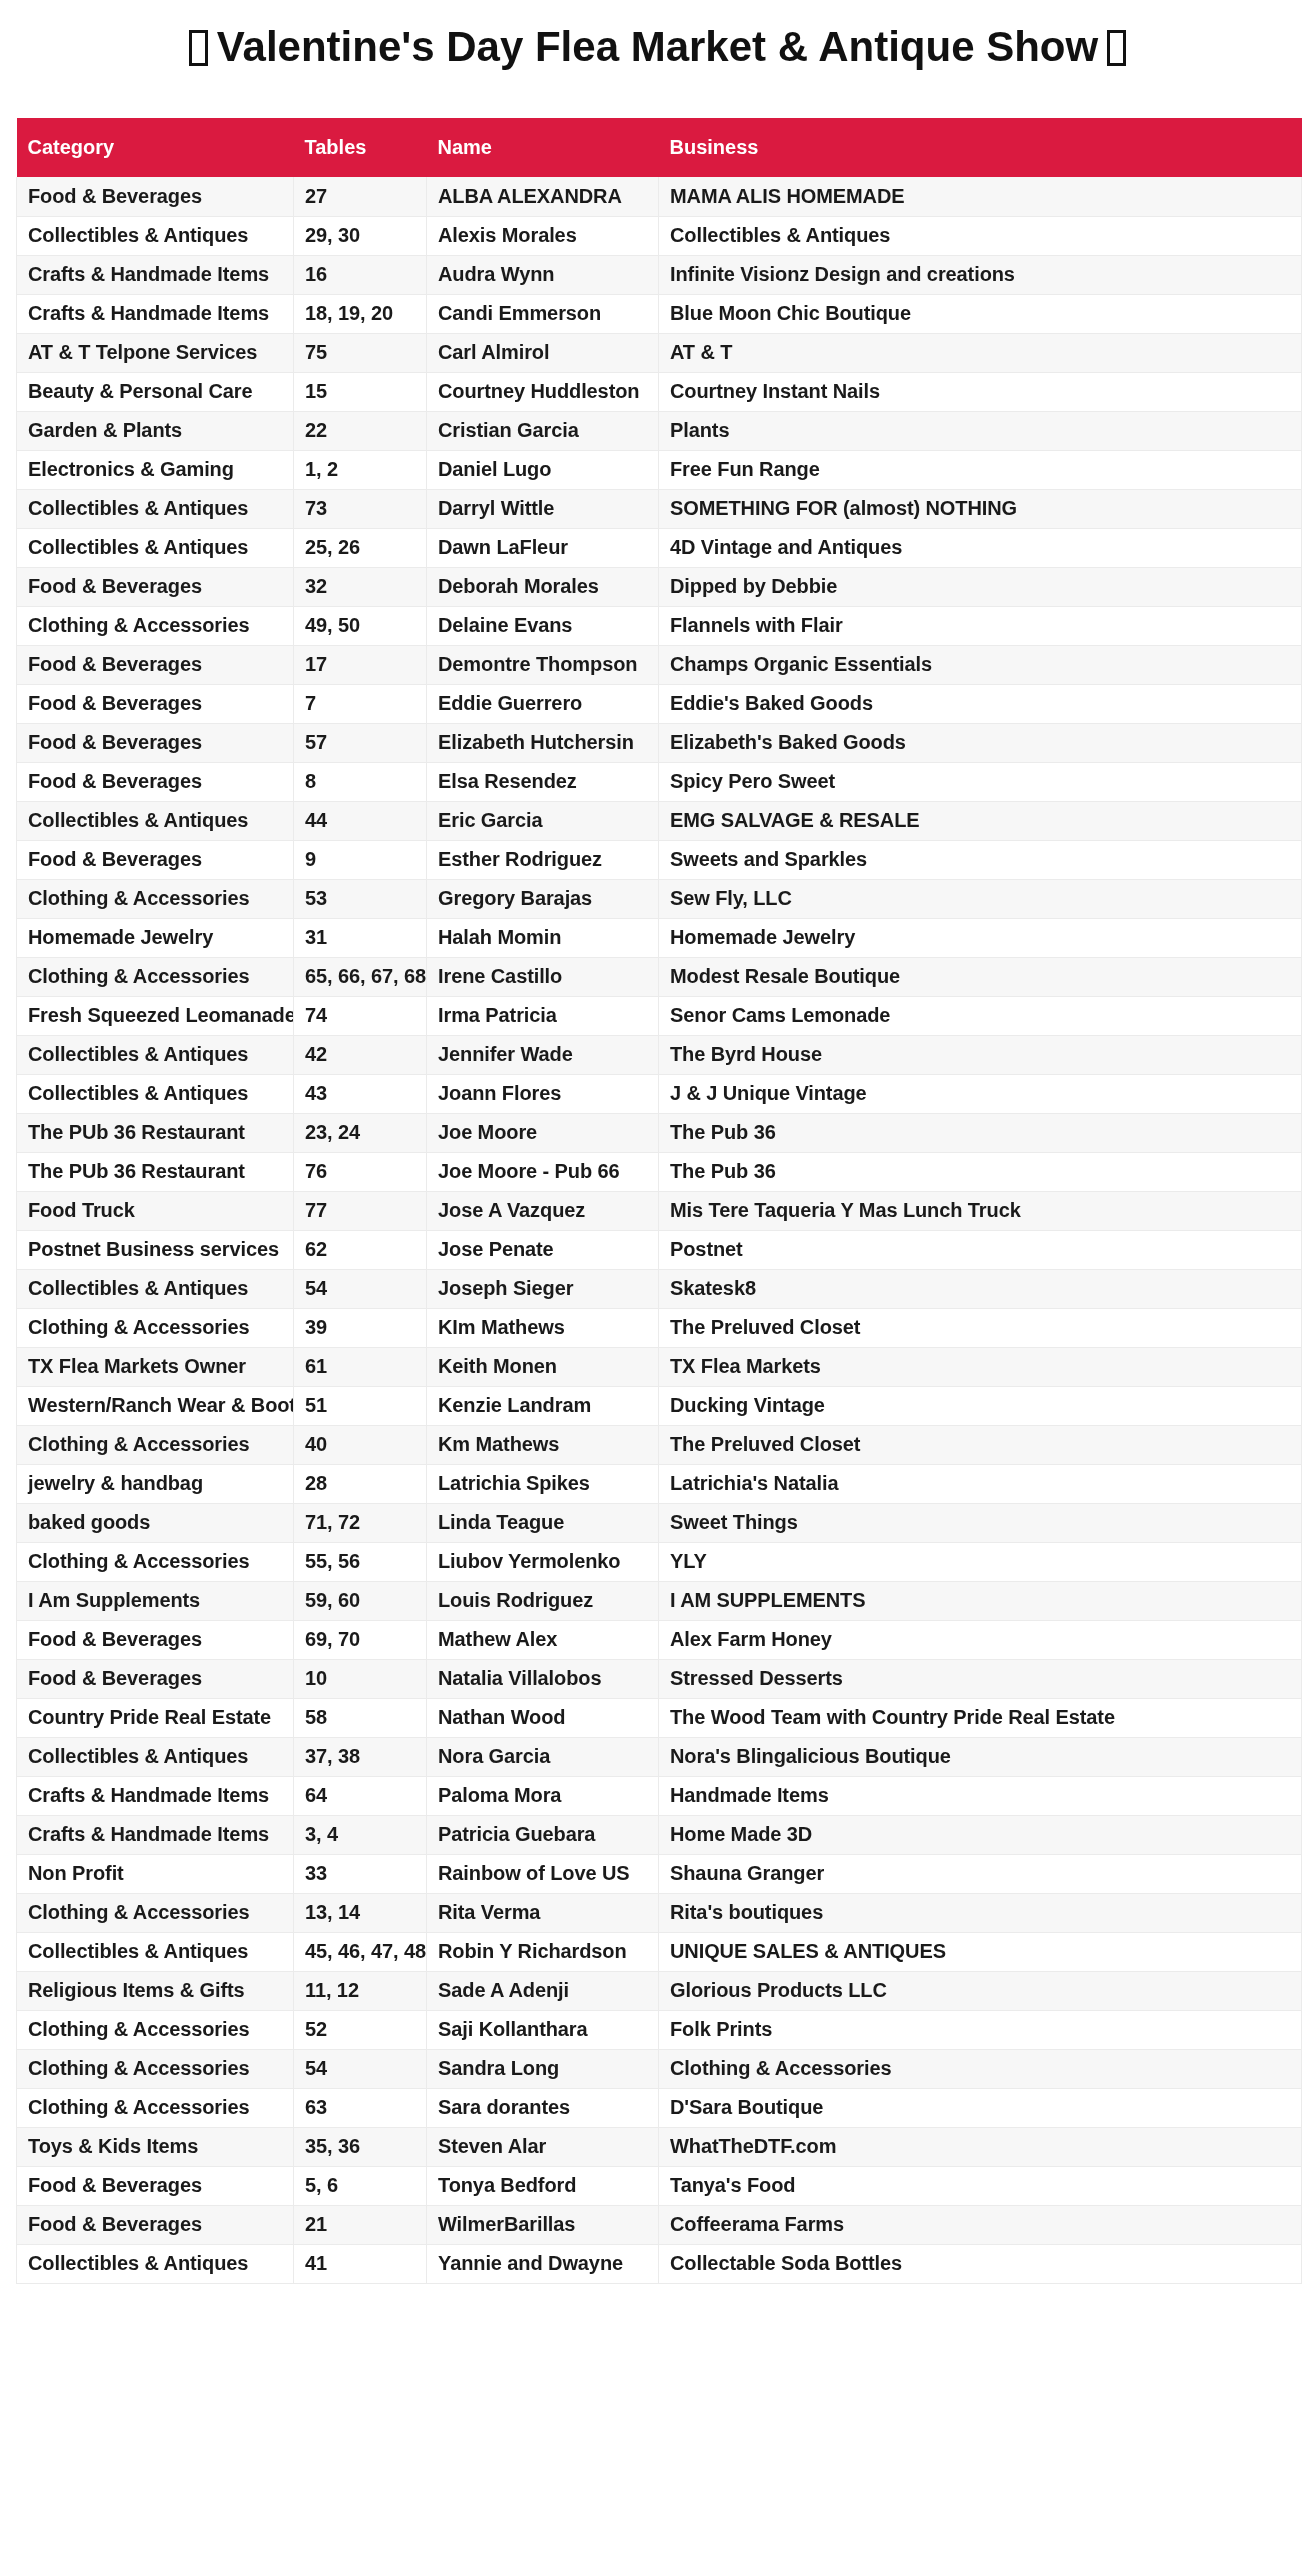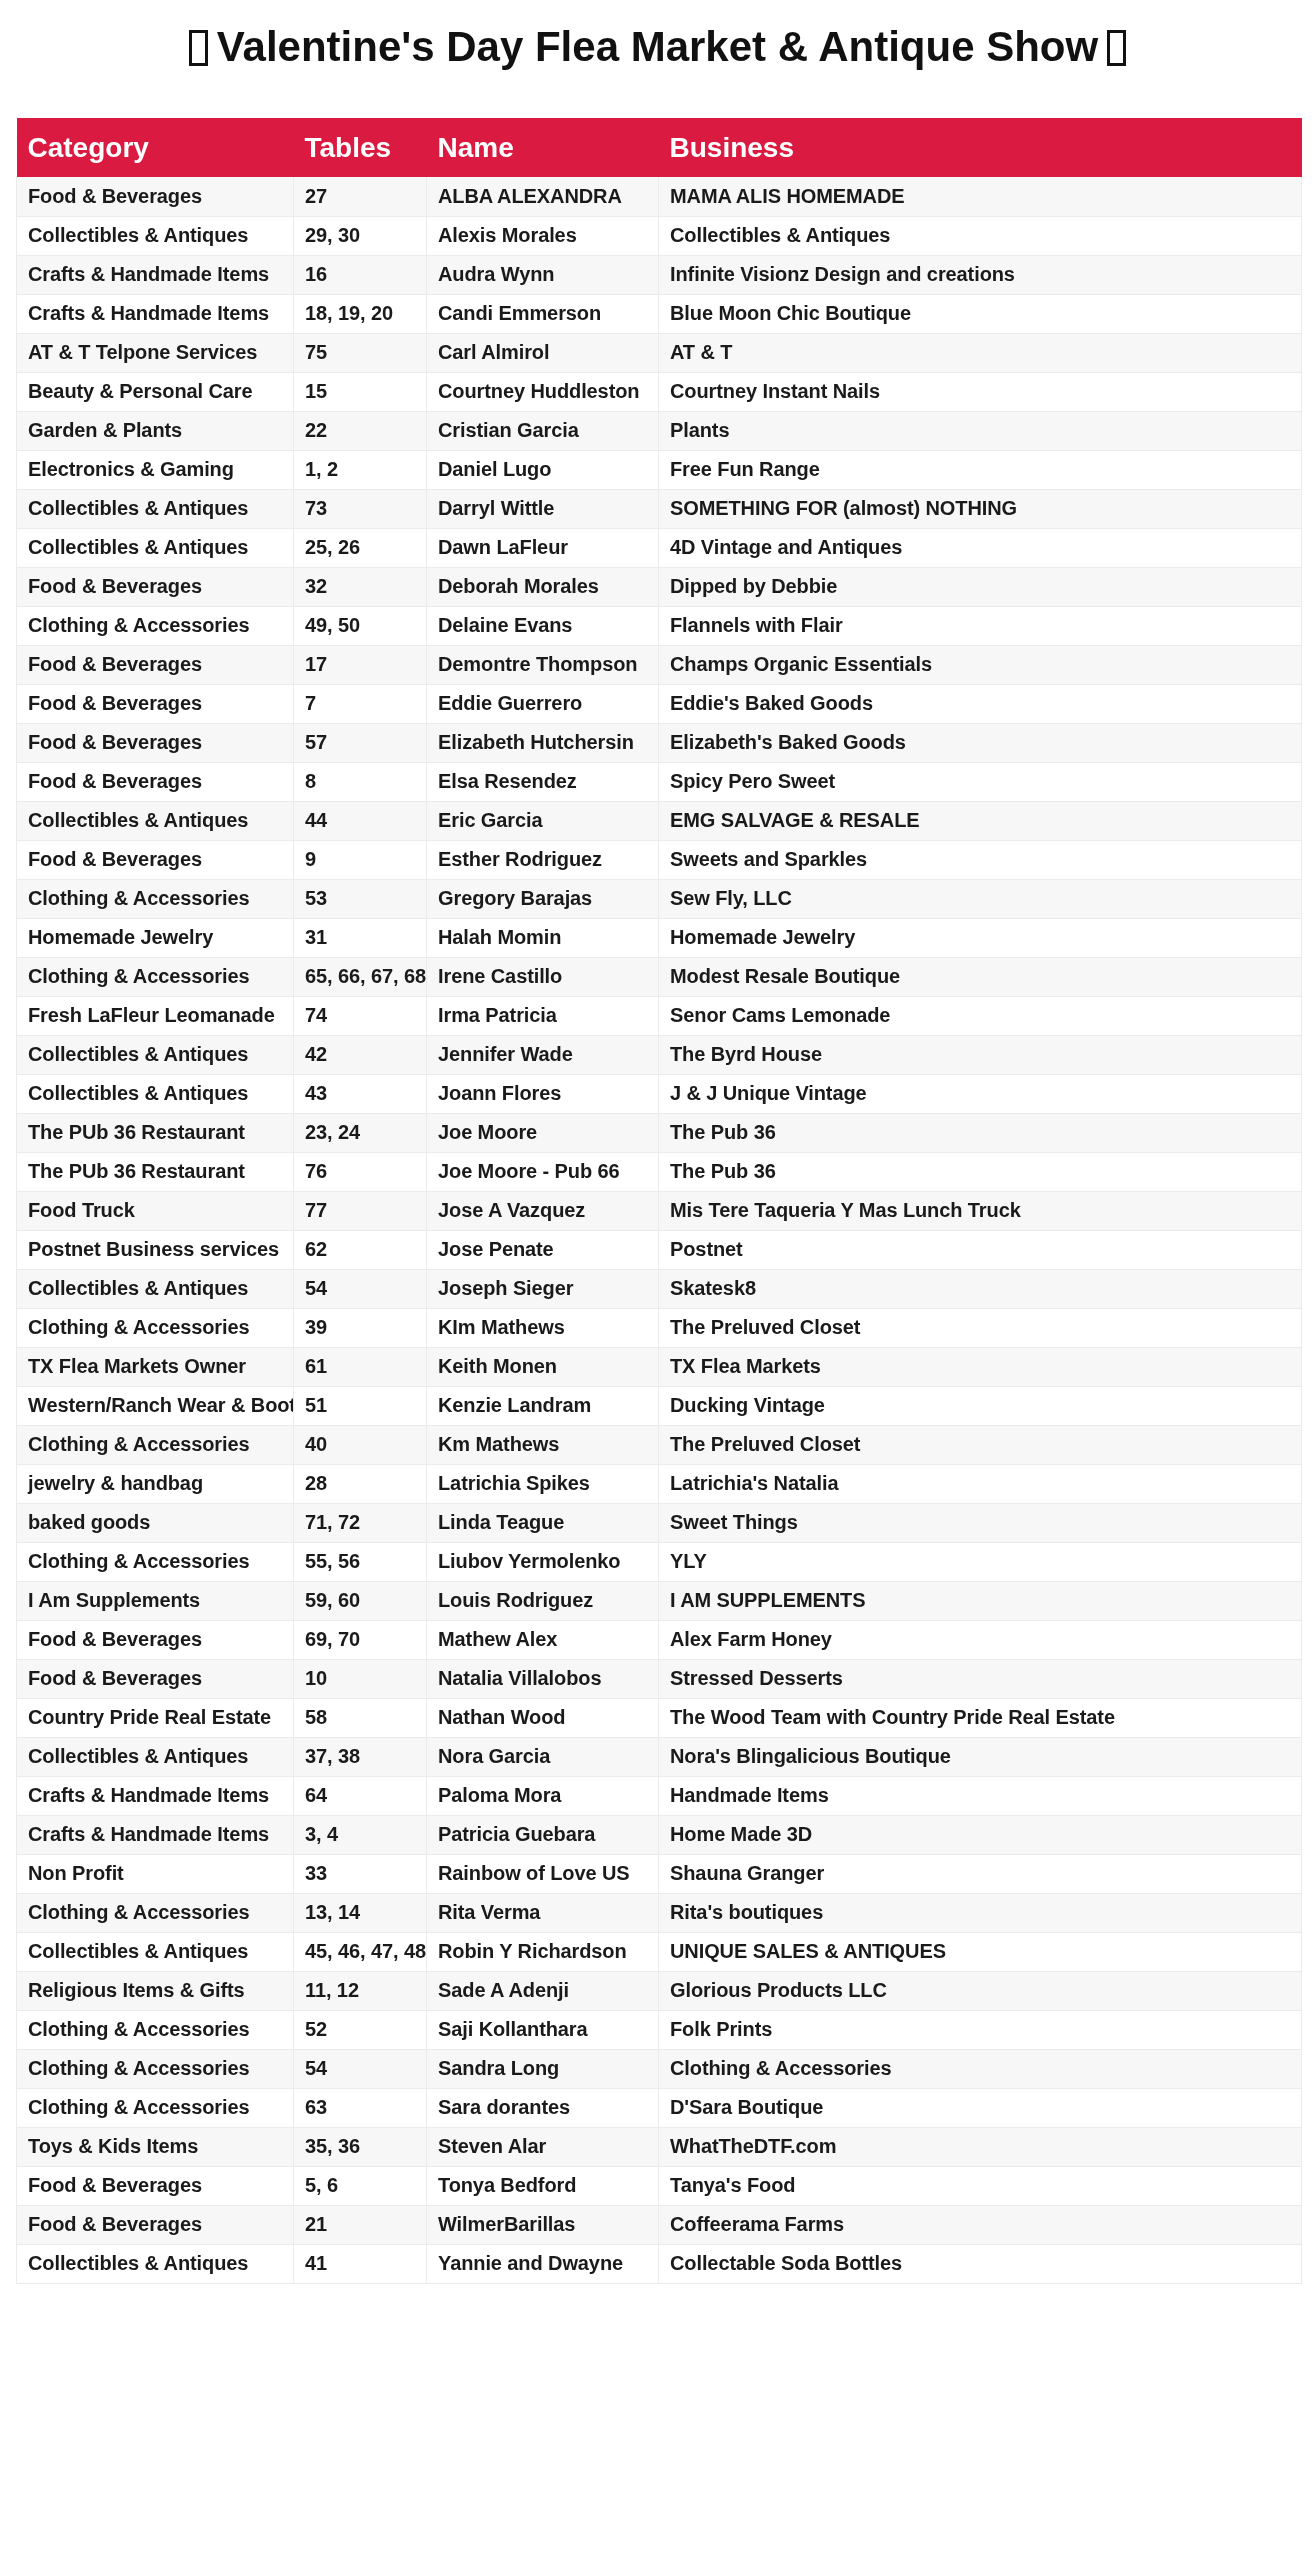--- a/index.html
+++ b/index.html
@@ -38,21 +38,21 @@
   .vendor-table{
     border-collapse:collapse;
     table-layout:fixed;
     width:1285px;
     margin:48px 0 0 16px;
   }
   .vendor-table thead th{
     background:var(--header-bg);
     color:var(--header-text);
     height:59px;
-    font-size:28px;
+    font-size:20px;
     font-weight:700;
     text-align:left;
     padding:0 8px 0 11px;
     border:none;
     white-space:nowrap;
   }
   .vendor-table tbody tr{
     height:39px;
     background:var(--row-bg);
   }
@@ -213,21 +213,21 @@
         <td>Halah Momin</td>
         <td>Homemade Jewelry</td>
       </tr>
       <tr>
         <td>Clothing &amp; Accessories</td>
         <td>65, 66, 67, 68</td>
         <td>Irene Castillo</td>
         <td>Modest Resale Boutique</td>
       </tr>
       <tr>
-        <td>Fresh LaFleur Leomanade</td>
+        <td>Fresh Squeezed Leomanade</td>
         <td>74</td>
         <td>Irma Patricia</td>
         <td>Senor Cams Lemonade</td>
       </tr>
       <tr>
         <td>Collectibles &amp; Antiques</td>
         <td>42</td>
         <td>Jennifer Wade</td>
         <td>The Byrd House</td>
       </tr>

